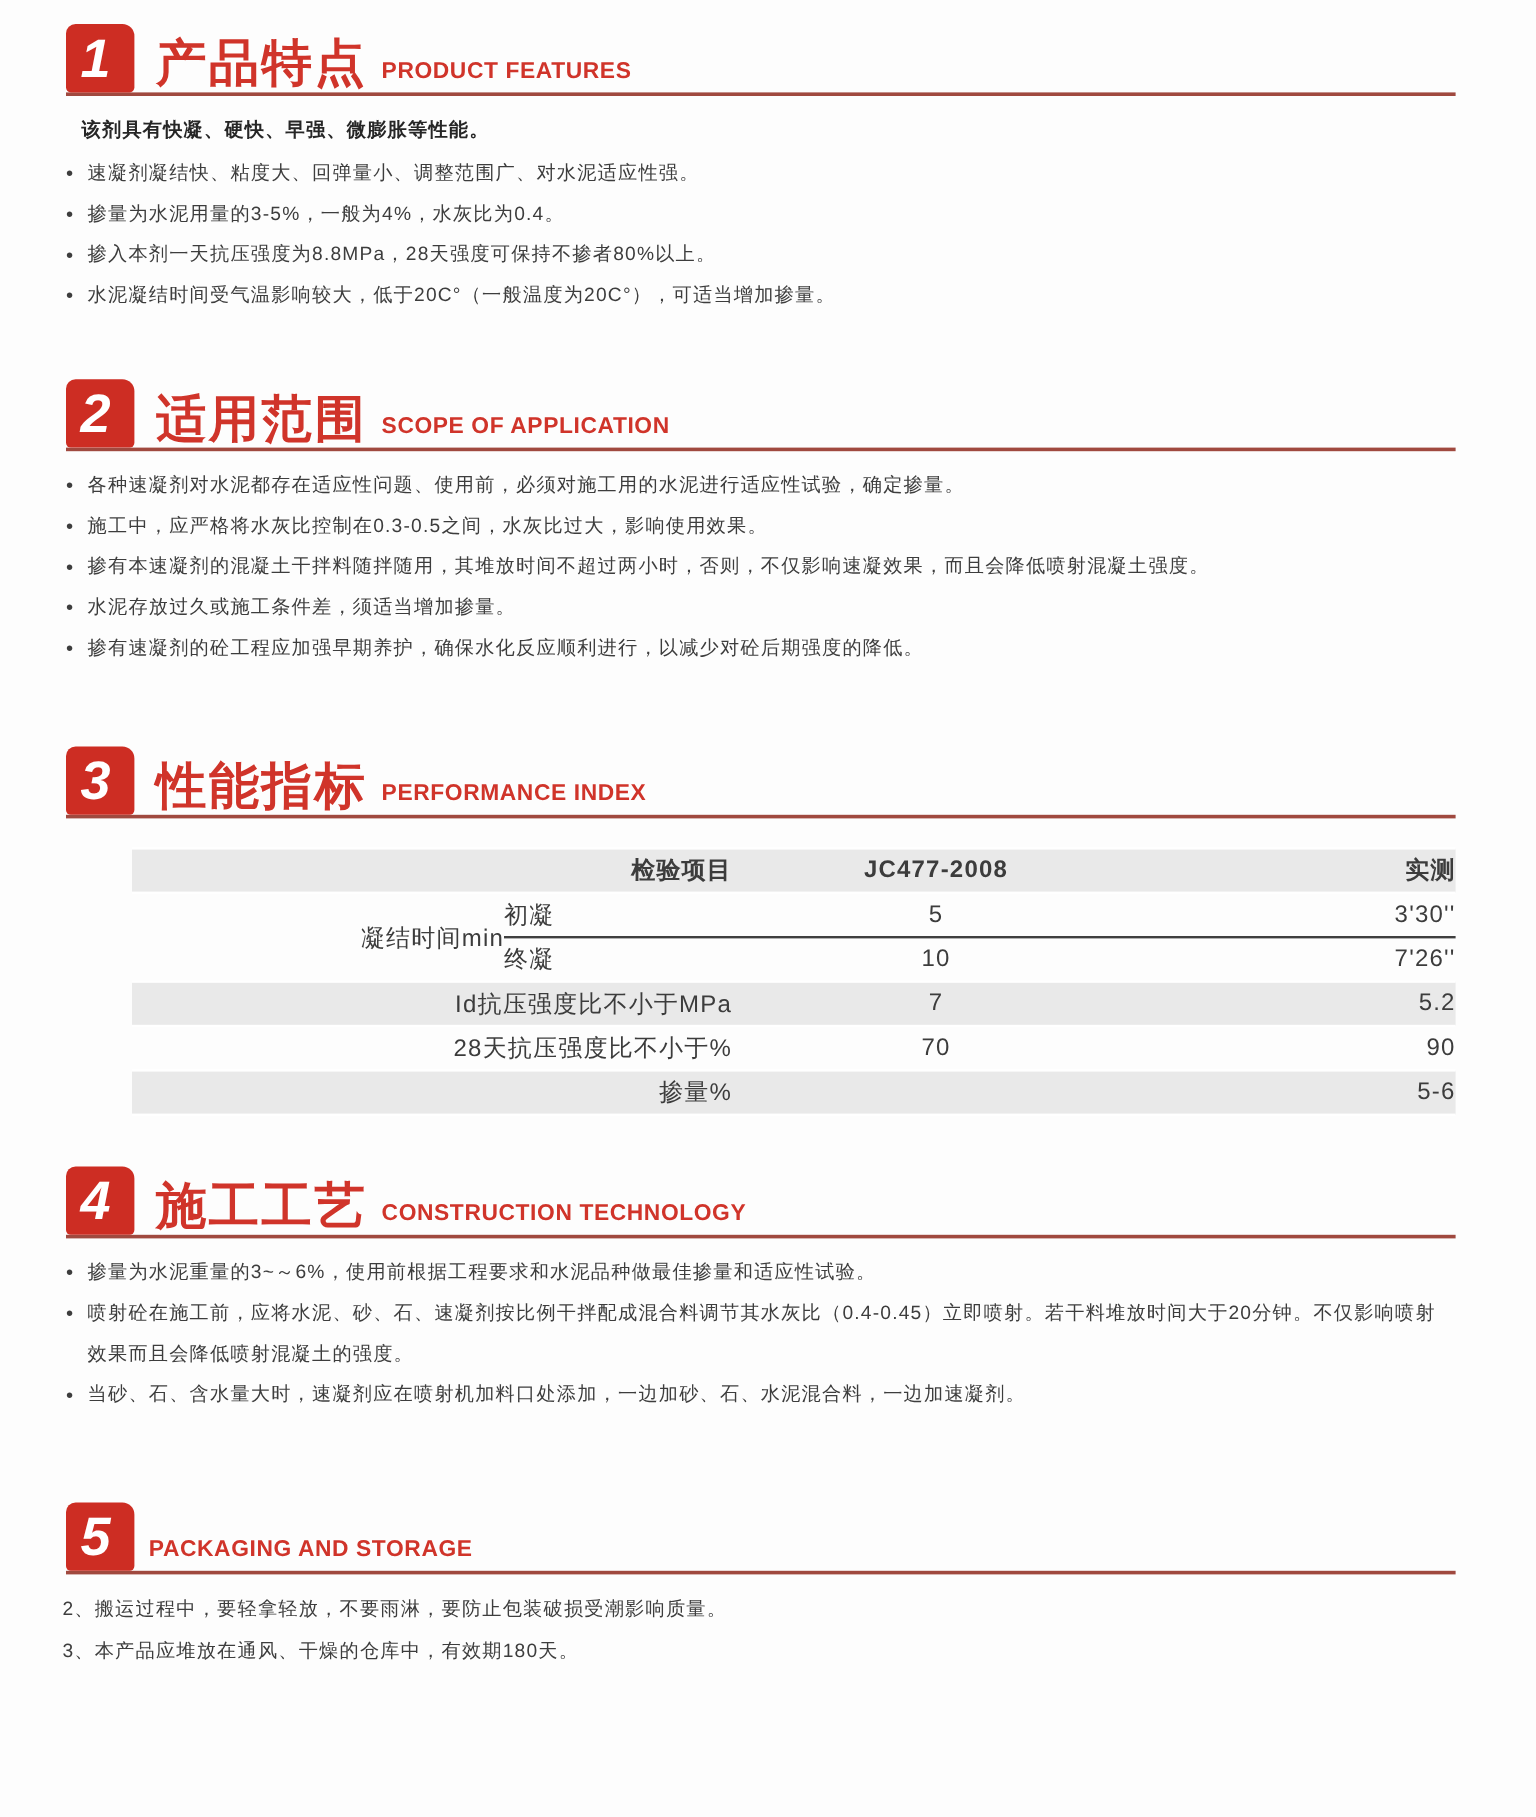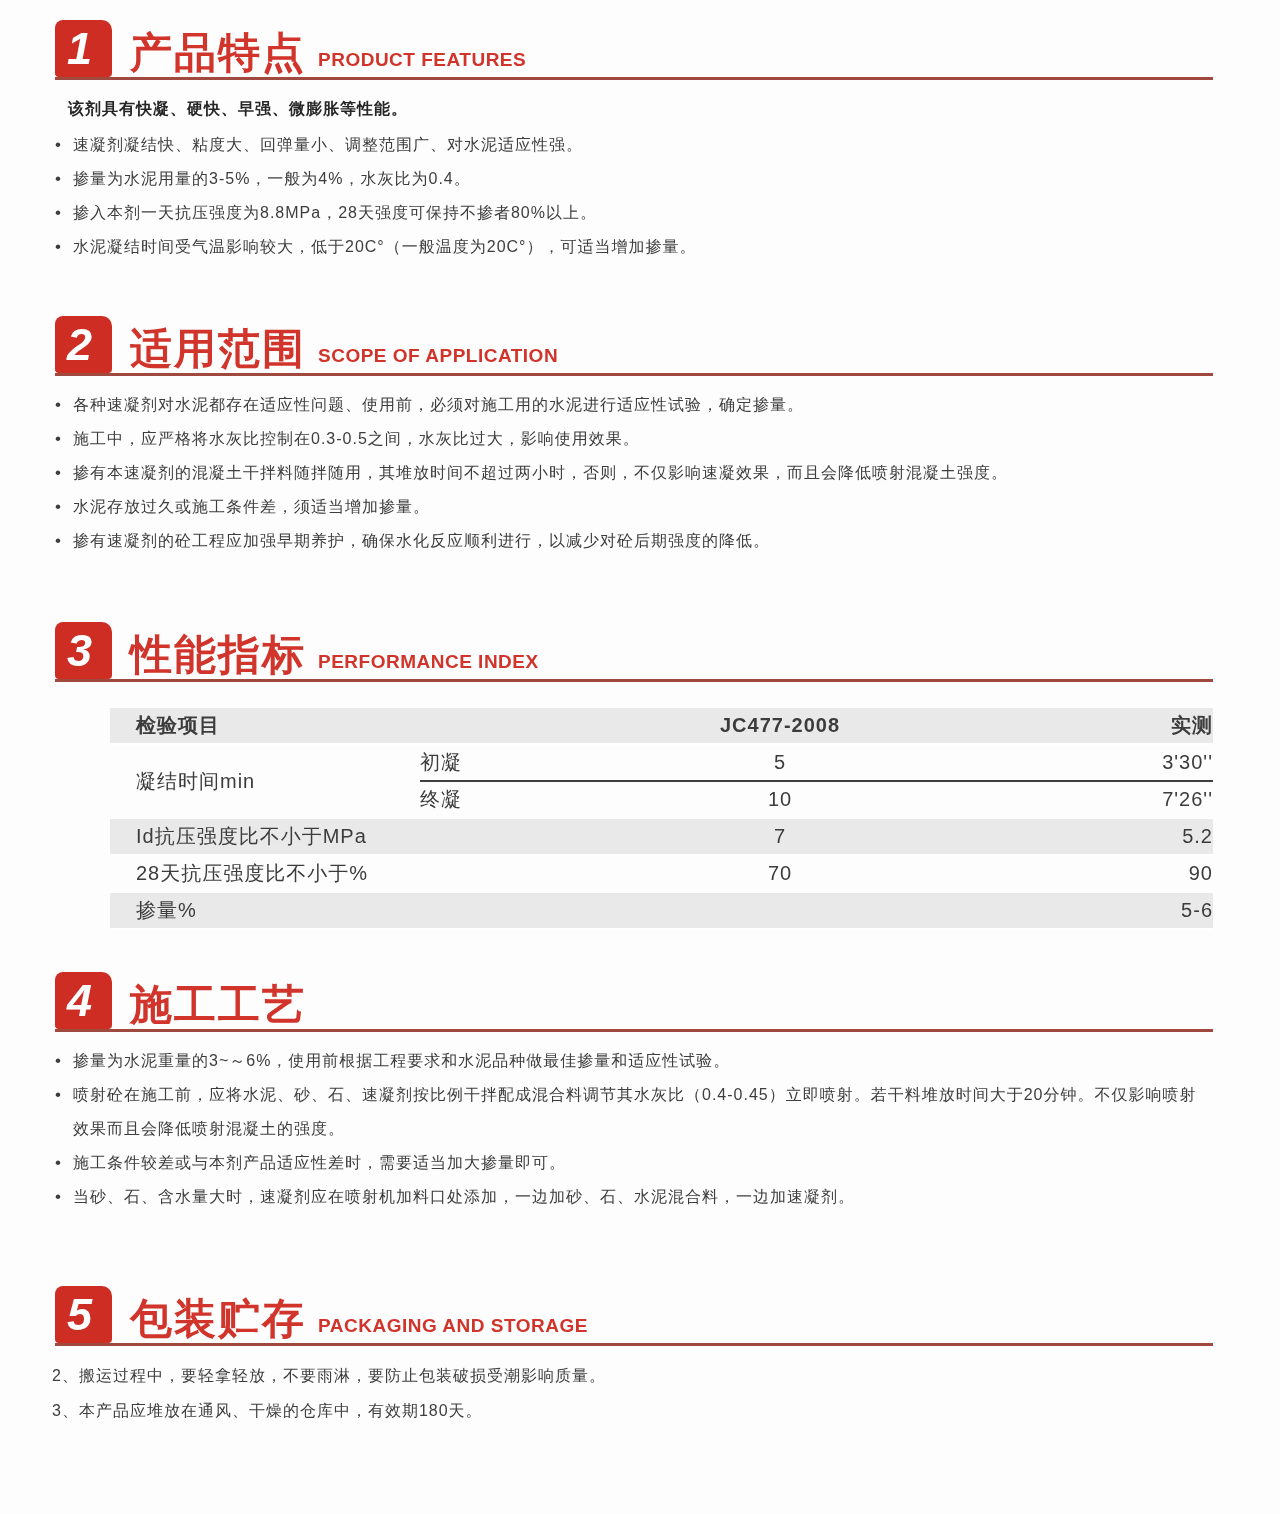--- a/index.html
+++ b/index.html
@@ -79,21 +79,21 @@
   }
   .perf-table col.c1 { width:310px; }
   .perf-table col.c2 { width:190px; }
   .perf-table col.c3 { width:340px; }
   .perf-table col.c4 { width:263px; }
   .perf-table th, .perf-table td {
     height:37px; padding:0; font-weight:normal;
     vertical-align:middle;
   }
   .perf-table th { font-weight:bold; }
-  .perf-table .cell-item { text-align:left; padding-left:26px; }
+  .perf-table .cell-item { text-align:right; padding-left:26px; }
   .perf-table .cell-sub  { text-align:left; }
   .perf-table .cell-std  { text-align:center; }
   .perf-table .cell-meas { text-align:right; padding-left:85px; }
   .perf-table tr.gray { background:#e9e9e9; }
   .perf-table tr.gray td, .perf-table tr.gray th {
     border-top:2px solid #ffffff; border-bottom:2px solid #ffffff;
   }
   .perf-table td.divider { border-bottom:2px solid #3f3f3f; }
 </style>
 </head>
@@ -181,35 +181,34 @@
         <td class="cell-meas">5-6</td>
       </tr>
     </tbody>
       </table>
   </div>
 
   <div class="section sec-4">
     <div class="section-header">
       <div class="badge">4</div>
       <div class="sec-title">施工工艺</div>
+      <div class="sec-subtitle">CONSTRUCTION TECHNOLOGY</div>
     </div>
     <div class="content">
       <ul class="bullets">
           <li>掺量为水泥重量的3~～6%，使用前根据工程要求和水泥品种做最佳掺量和适应性试验。</li>
           <li>喷射砼在施工前，应将水泥、砂、石、速凝剂按比例干拌配成混合料调节其水灰比（0.4-0.45）立即喷射。若干料堆放时间大于20分钟。不仅影响喷射效果而且会降低喷射混凝土的强度。</li>
-          <li>施工条件较差或与本剂产品适应性差时，需要适当加大掺量即可。</li>
           <li>当砂、石、含水量大时，速凝剂应在喷射机加料口处添加，一边加砂、石、水泥混合料，一边加速凝剂。</li>
         </ul>
     </div>
   </div>
 
   <div class="section sec-5">
     <div class="section-header">
       <div class="badge">5</div>
-      <div class="sec-title">包装贮存</div>
       <div class="sec-subtitle">PACKAGING AND STORAGE</div>
     </div>
     <div class="content">
       <ol class="numbered">
           <li>2、搬运过程中，要轻拿轻放，不要雨淋，要防止包装破损受潮影响质量。</li>
           <li>3、本产品应堆放在通风、干燥的仓库中，有效期180天。</li>
         </ol>
     </div>
   </div>
 

